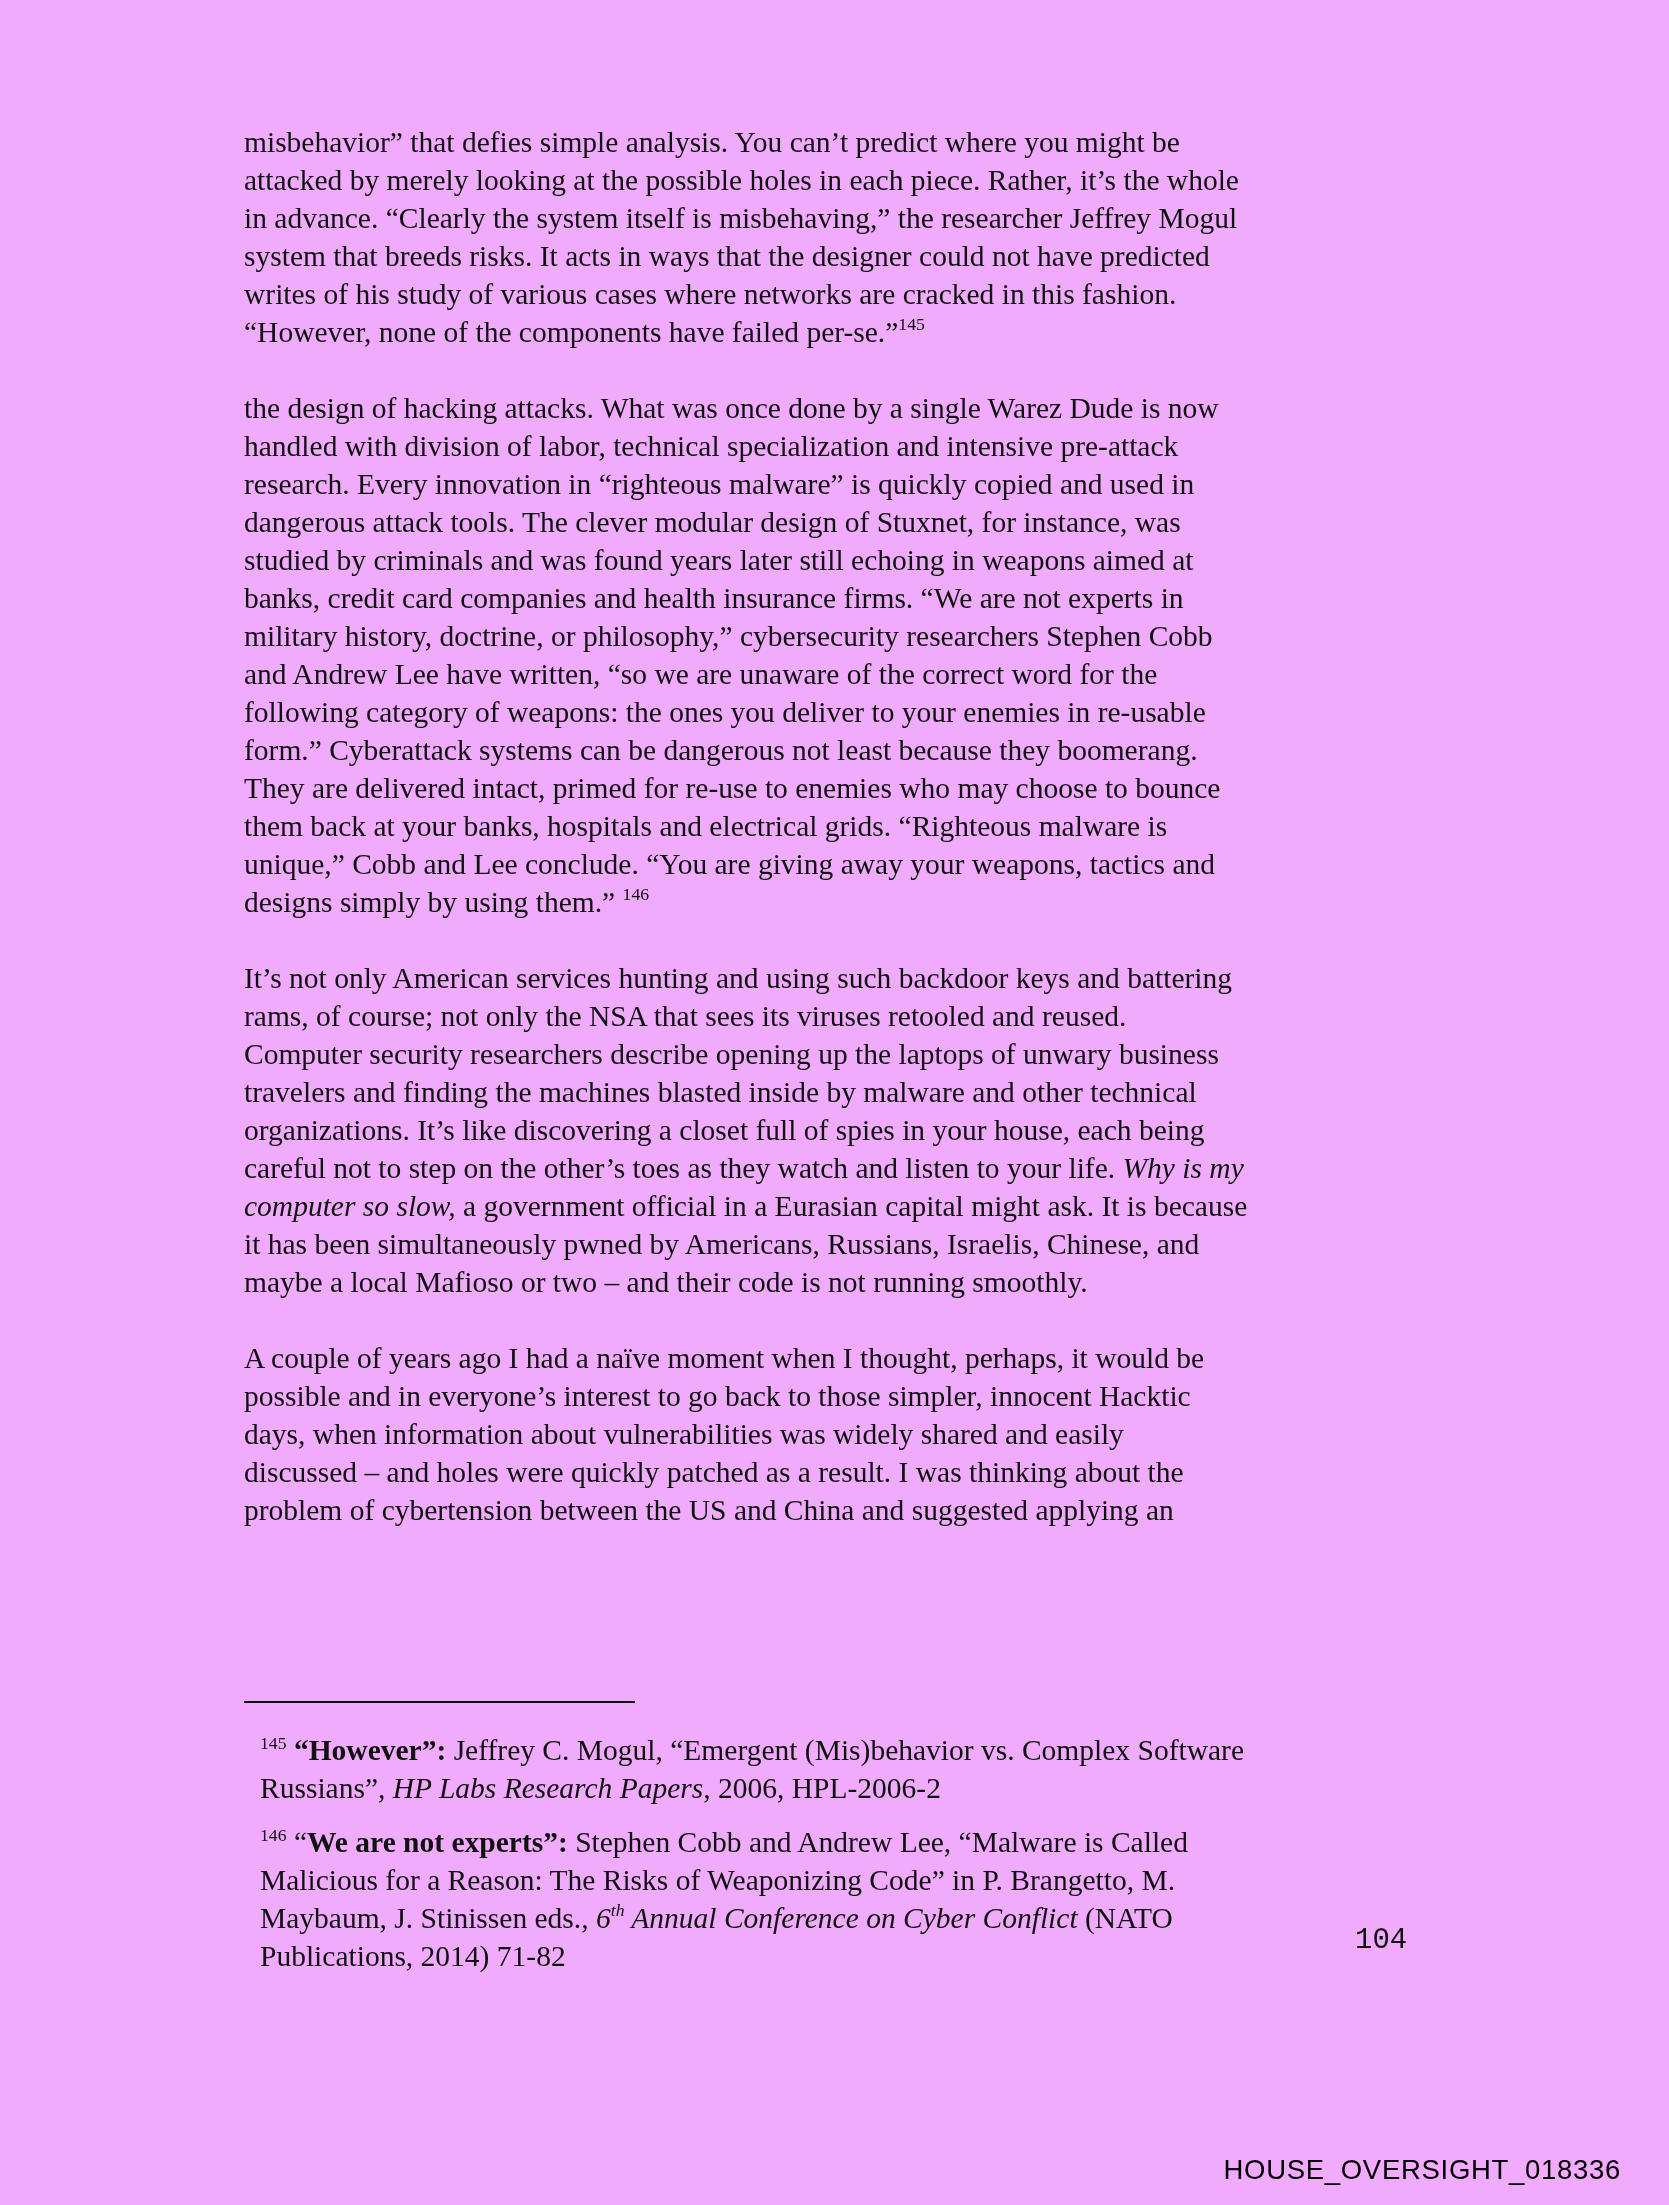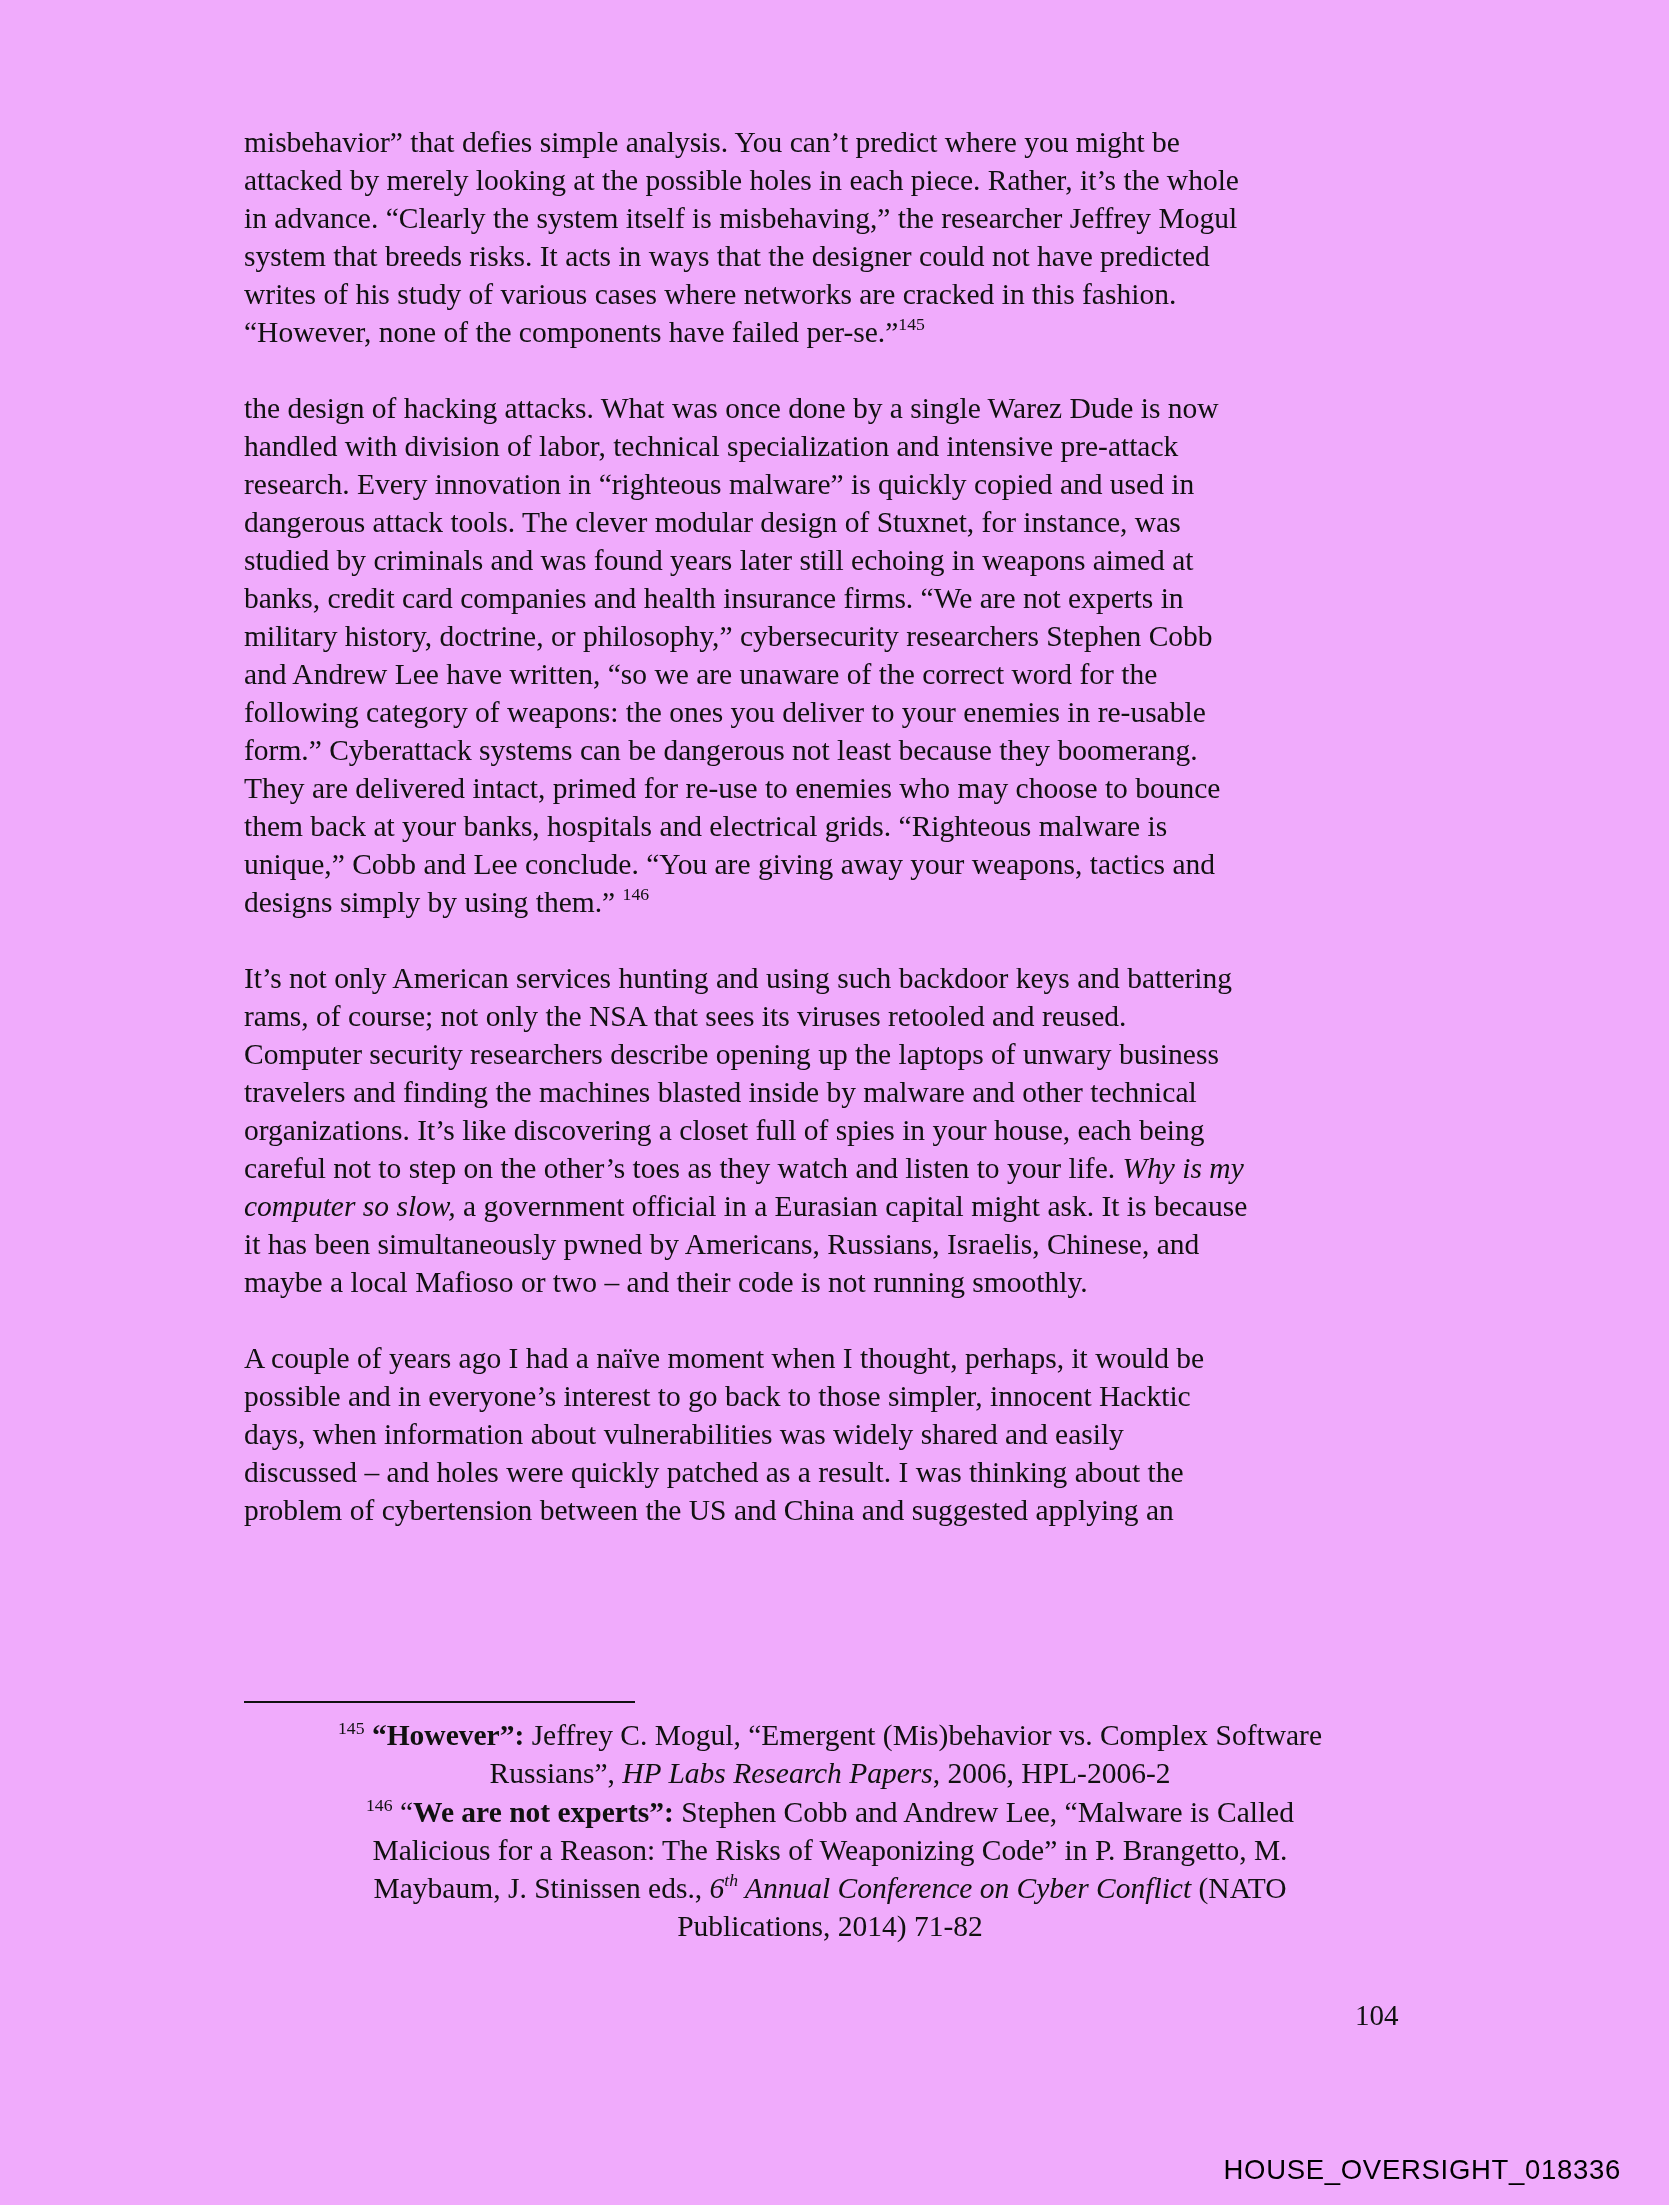--- a/index.html
+++ b/index.html
@@ -58,36 +58,35 @@
     position: absolute;
     left: 244px;
     top: 1715px;
     width: 1172px;
     font-family: "Liberation Serif", "DejaVu Serif", serif;
     font-size: 29.5px;
     line-height: 38px;
     color: #111111;
   }
   .footnote {
-    margin: 1px;
-    text-align: center;
+    margin: 16px;
   }
   .fn-num {
     font-size: 17.7px;
     vertical-align: super;
     line-height: 0;
   }
   .fn-key {
     font-weight: bold;
   }
   .page-number {
     position: absolute;
     left: 1355px;
-    top: 1999px;
-    font-family: Liberation Serif, serif;
+    top: 1924px;
+    font-family: Liberation Mono, monospace;
     font-size: 29px;
     color: #111111;
   }
   .bates {
     position: absolute;
     right: 48px;
     top: 2154px;
     font-family: "Liberation Sans", "DejaVu Sans", sans-serif;
     font-size: 27.5px;
     letter-spacing: 0.7px;

